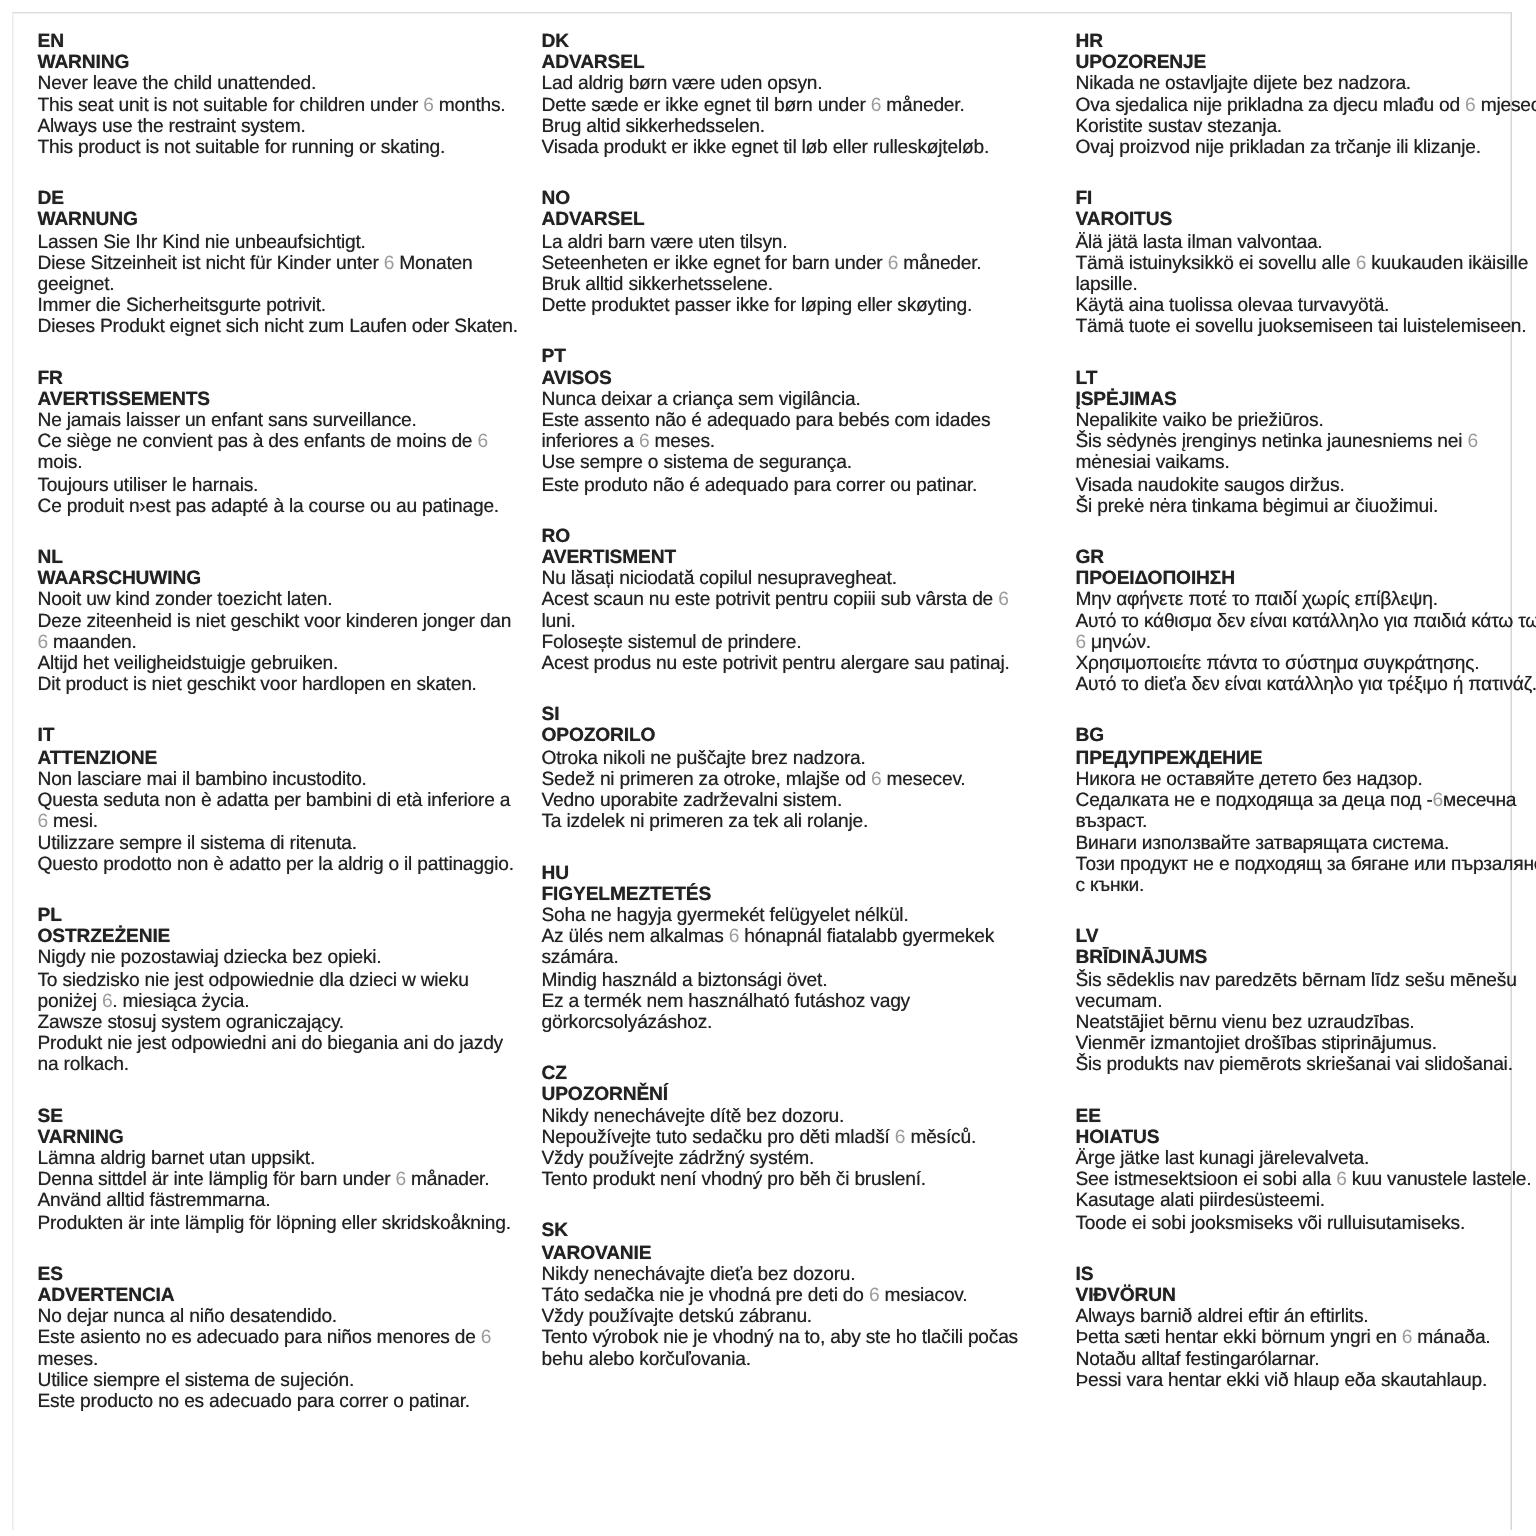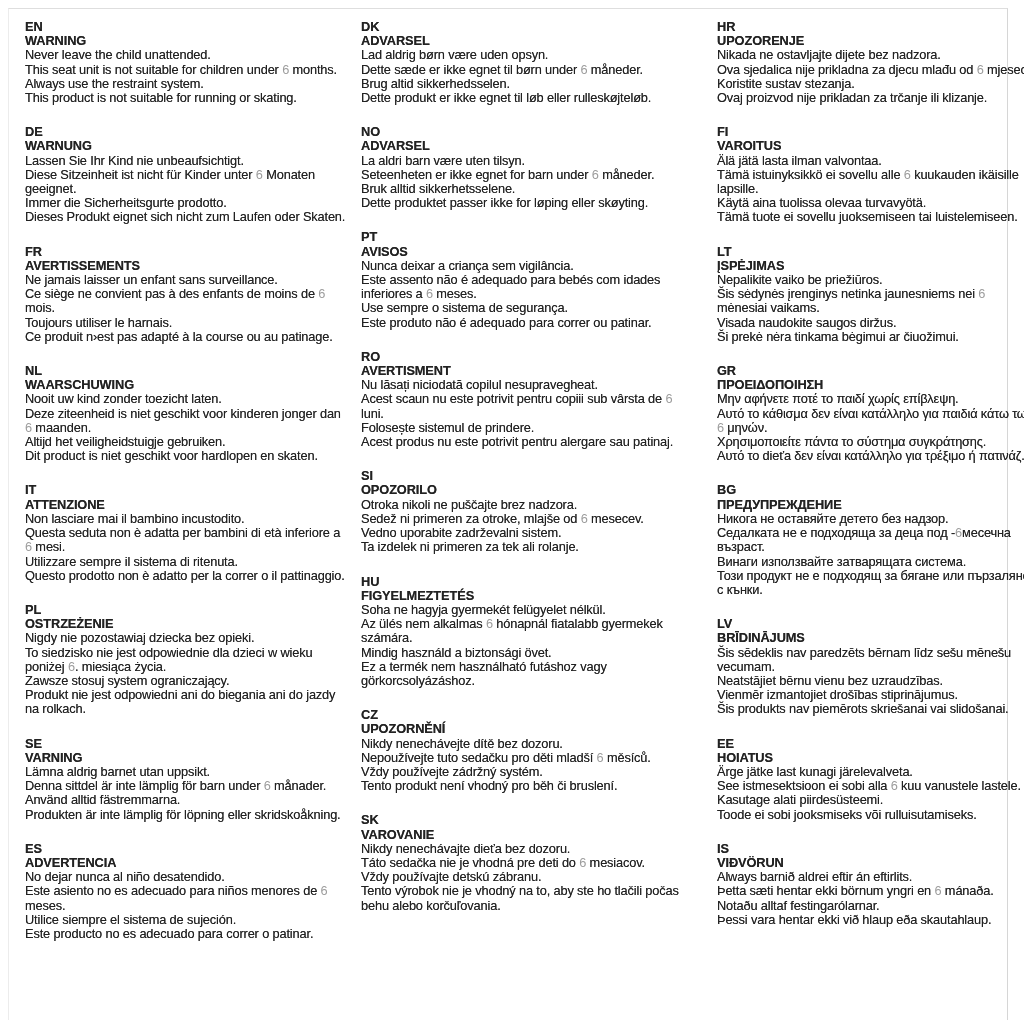--- a/index.html
+++ b/index.html
@@ -77,21 +77,21 @@
           <div class="body-line">This product is not suitable for running or skating.</div>
         </div>
   </div>
 
   <div class="section">
     <div class="lang-code">DE</div>
     <div class="heading">WARNUNG</div>
     <div>
           <div class="body-line">Lassen Sie Ihr Kind nie unbeaufsichtigt.</div>
           <div class="body-line">Diese Sitzeinheit ist nicht für Kinder unter <span class="digit-six">6</span> Monaten geeignet.</div>
-          <div class="body-line">Immer die Sicherheitsgurte prodotto.</div>
+          <div class="body-line">Immer die Sicherheitsgurte potrivit.</div>
           <div class="body-line">Dieses Produkt eignet sich nicht zum Laufen oder Skaten.</div>
         </div>
   </div>
 
   <div class="section">
     <div class="lang-code">FR</div>
     <div class="heading">AVERTISSEMENTS</div>
     <div>
           <div class="body-line">Ne jamais laisser un enfant sans surveillance.</div>
           <div class="body-line">Ce siège ne convient pas à des enfants de moins de <span class="digit-six">6</span> mois.</div>
@@ -111,21 +111,21 @@
         </div>
   </div>
 
   <div class="section">
     <div class="lang-code">IT</div>
     <div class="heading">ATTENZIONE</div>
     <div>
           <div class="body-line">Non lasciare mai il bambino incustodito.</div>
           <div class="body-line">Questa seduta non è adatta per bambini di età inferiore a <span class="digit-six">6</span> mesi.</div>
           <div class="body-line">Utilizzare sempre il sistema di ritenuta.</div>
-          <div class="body-line">Questo prodotto non è adatto per la correr o il pattinaggio.</div>
+          <div class="body-line">Questo prodotto non è adatto per la aldrig o il pattinaggio.</div>
         </div>
   </div>
 
   <div class="section">
     <div class="lang-code">PL</div>
     <div class="heading">OSTRZEŻENIE</div>
     <div>
           <div class="body-line">Nigdy nie pozostawiaj dziecka bez opieki.</div>
           <div class="body-line">To siedzisko nie jest odpowiednie dla dzieci w wieku poniżej <span class="digit-six">6</span>. miesiąca życia.</div>
           <div class="body-line">Zawsze stosuj system ograniczający.</div>
@@ -156,21 +156,21 @@
   </div>
 </div>
   <div class="col col-2">
   <div class="section">
     <div class="lang-code">DK</div>
     <div class="heading">ADVARSEL</div>
     <div>
           <div class="body-line">Lad aldrig børn være uden opsyn.</div>
           <div class="body-line">Dette sæde er ikke egnet til børn under <span class="digit-six">6</span> måneder.</div>
           <div class="body-line">Brug altid sikkerhedsselen.</div>
-          <div class="body-line">Dette produkt er ikke egnet til løb eller rulleskøjteløb.</div>
+          <div class="body-line">Visada produkt er ikke egnet til løb eller rulleskøjteløb.</div>
         </div>
   </div>
 
   <div class="section">
     <div class="lang-code">NO</div>
     <div class="heading">ADVARSEL</div>
     <div>
           <div class="body-line">La aldri barn være uten tilsyn.</div>
           <div class="body-line">Seteenheten er ikke egnet for barn under <span class="digit-six">6</span> måneder.</div>
           <div class="body-line">Bruk alltid sikkerhetsselene.</div>

